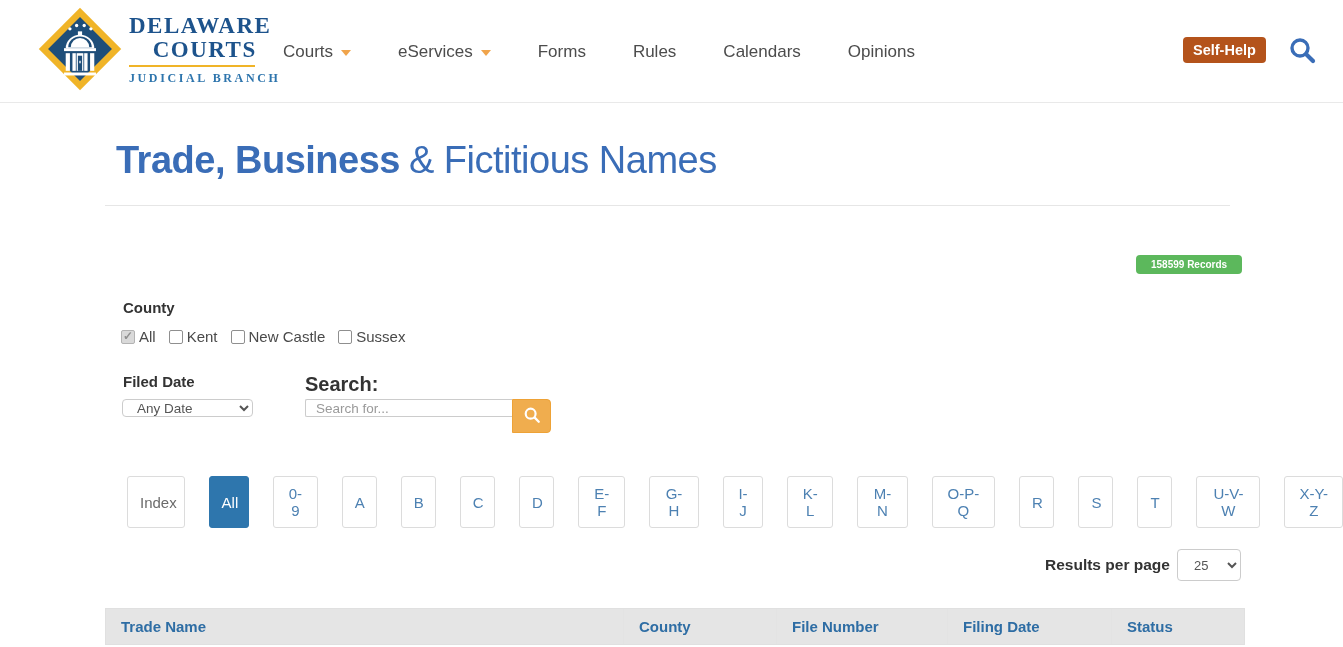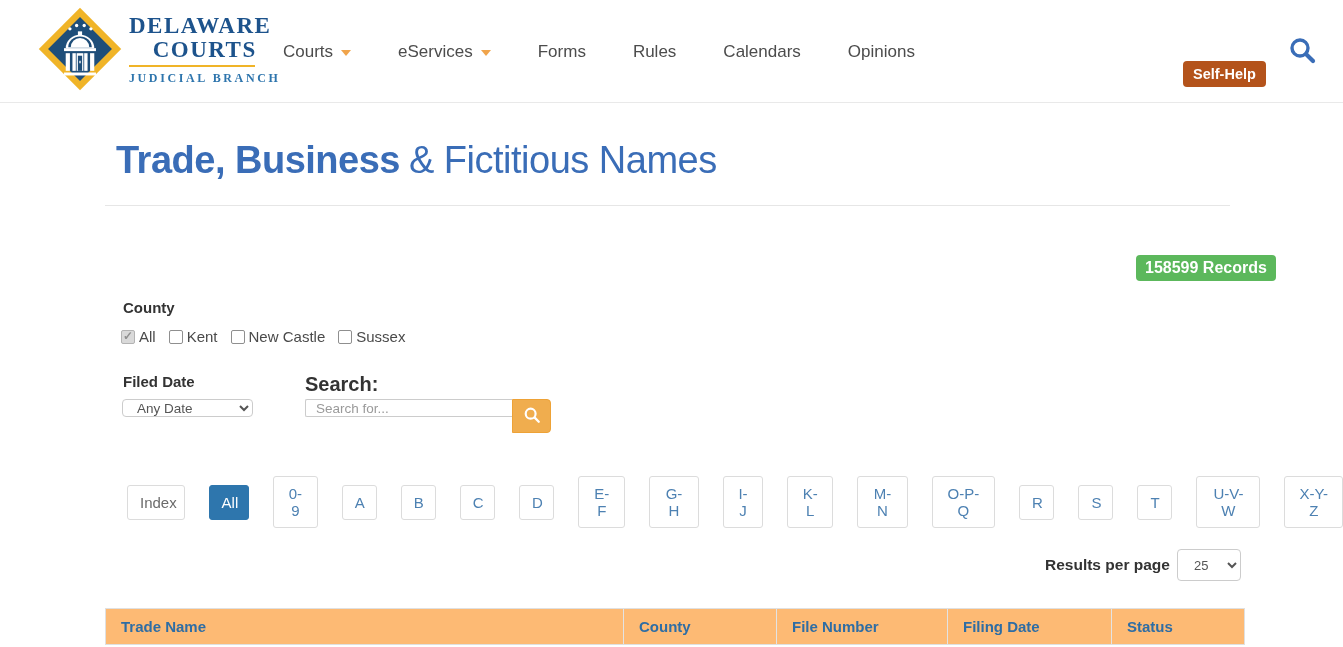--- a/index.html
+++ b/index.html
@@ -28,35 +28,34 @@
   .nav { position: absolute; left: 283px; top: 0; height: 103px; display: flex; align-items: center; gap: 47px; }
   .nav-item { display: flex; align-items: center; font-size: 17px; color: #4c4c4c; cursor: pointer; text-decoration: none; }
   .caret { display: none; width: 0; height: 0; border-left: 5px solid transparent; border-right: 5px solid transparent; border-top: 6px solid #f0a44b; margin-left: 8px; margin-top: 2px; }
   .caret.show { display: inline-block; }
 
   .self-help {
     position: absolute; left: 1183px; top: 37px;
     background: #b4531b; color: #fff; font-weight: bold; font-size: 14.5px;
     padding: 5px 10px; border-radius: 4px; border: none; cursor: pointer;
     font-family: "Liberation Sans", sans-serif;
-    margin-top: 24px;
   }
   .header-search { position: absolute; left: 1287px; top: 35px; cursor: pointer; }
 
   
   .page-title { position: absolute; left: 105px; top: 139px; font-size: 38px; color: #3a6db7; letter-spacing: -0.5px; margin-left: 11px; }
   .page-title .bold { font-weight: bold; }
   .page-title .rest { font-weight: normal; margin-left: 9px; }
   .title-divider { position: absolute; left: 105px; top: 205px; width: 1125px; height: 1px; background: #e6e6e6; }
 
   
   .records-badge {
     position: absolute; left: 1136px; top: 255px;
-    background: #5cb85c; color: #fff; font-size: 16px; font-weight: bold;
-    padding: 4px 9px; border-radius: 4px;
+    background: #5cb85c; color: #fff; font-size: 10px; font-weight: bold;
+    padding: 4px 15px; border-radius: 4px;
   }
 
   
   .county-label { position: absolute; left: 123px; top: 299px; font-size: 15px; font-weight: bold; color: #333; }
   .county-row { position: absolute; left: 121px; top: 328px; display: flex; gap: 13px; align-items: center; }
   .cb { display: flex; align-items: center; gap: 4px; font-size: 15px; color: #4a4a4a; cursor: pointer; }
   .cb input {
     appearance: none; -webkit-appearance: none;
     width: 14px; height: 14px; border: 1px solid #8f8f8f; background: #fff;
     border-radius: 2px; position: relative; cursor: pointer; flex: 0 0 auto;
@@ -83,41 +82,41 @@
     border-radius: 2px 0 0 2px; font-family: "Liberation Sans", sans-serif;
   }
   .search-input::placeholder { color: #9a9a9a; }
   .search-btn {
     width: 39px; height: 34px; background: #f0ad4e; border: 1px solid #eea236;
     border-radius: 0 4px 4px 0; cursor: pointer;
     display: flex; align-items: center; justify-content: center;
   }
 
   
-  .alpha-row { position: absolute; left: 127px; top: 476px; display: flex; gap: 24px; align-items: center; }
+  .alpha-row { position: absolute; left: 127px; top: 476px; display: flex; gap: 24px; }
   .alpha-btn {
     border: 1px solid #dcdcdc; background: #fff; color: #4d81b2;
     font-size: 15px; padding: 8px 12px; min-width: 35px; text-align: center;
     border-radius: 3px; cursor: pointer; font-family: "Liberation Sans", sans-serif;
   }
   .alpha-btn.muted { color: #6b6b6b; }
   .alpha-btn.active { background: #2e76ad; border-color: #2e76ad; color: #fff; }
 
   
   .rpp-label { position: absolute; left: 1045px; top: 556px; font-size: 15.5px; font-weight: bold; color: #333; }
   .rpp-select {
     position: absolute; left: 1177px; top: 549px; width: 64px; height: 32px;
     border: 1px solid #ccc; border-radius: 4px; background: #fff;
     font-size: 13px; color: #555; padding-left: 12px;
     font-family: "Liberation Sans", sans-serif;
   }
 
   
   .results-table { position: absolute; left: 105px; top: 608px; width: 1140px; }
-  .thead { display: flex; border: 1px solid #e0e0e0; background: #fdba74; }
+  .thead { display: flex; border: 1px solid #e0e0e0; background: #e5e5e5; }
   .th {
     padding: 9px 15px; font-size: 15px; font-weight: bold; color: #2e6da4;
     border-left: 1px solid #e3e3e3; cursor: pointer;
   }
   .thead > .th:nth-of-type(1) { flex: 0 0 517px; border-left: none; }
   .thead > .th:nth-of-type(2) { flex: 0 0 153px; }
   .thead > .th:nth-of-type(3) { flex: 0 0 171px; }
   .thead > .th:nth-of-type(4) { flex: 0 0 164px; }
   .thead > .th:nth-of-type(5) { flex: 0 0 133px; }
 </style>

